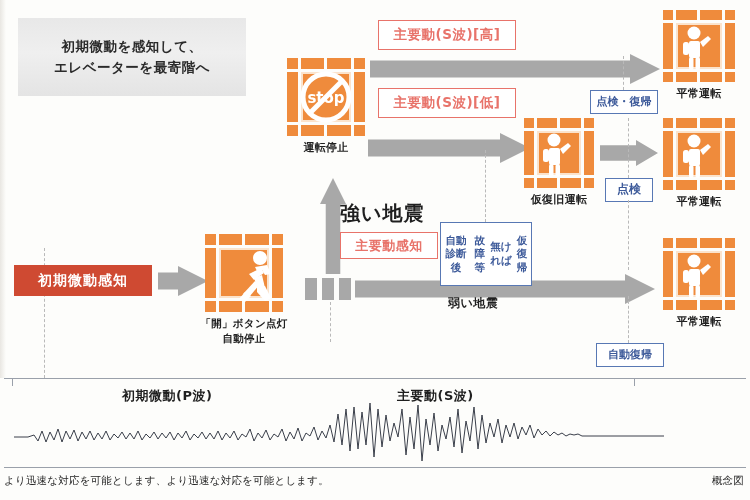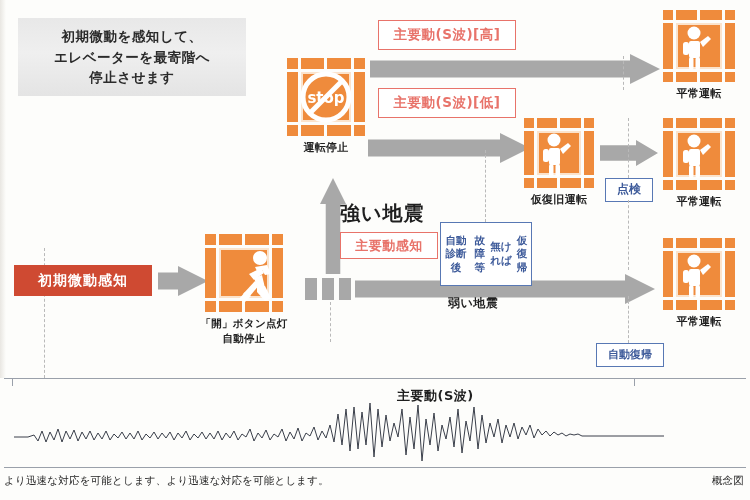--- a/index.html
+++ b/index.html
@@ -133,21 +133,20 @@
 </head>
 <body>
 
 <div id="root">
 
   <div class="abs page-edge"></div>
 
   <div class="abs note-box">
     <div>初期微動を感知して、</div>
     <div>エレベーターを最寄階へ</div>
-    <div>停止させます</div>
   </div>
 
   <div class="abs vdots" style="left:44px;top:248px;height:130px;"></div>
 
   <div class="abs red-chip">初期微動感知</div>
 
   <div class="abs arrow-right thick" style="left:158px;top:266px;width:50px;"></div>
 
   <div class="elev" style="left:205px;top:234px;width:78px;height:78px;">
     <div class="frame"></div>
@@ -259,20 +258,21 @@
         <rect x="26" y="31" width="11" height="17" rx="2"></rect>
         <rect x="20" y="32" width="6" height="13" rx="2.5"></rect>
         <path d="M37 32 L45 26 L48 29 L40 37 Z"></path>
         <rect x="26" y="47" width="4.5" height="13" rx="2"></rect>
         <rect x="32.5" y="47" width="4.5" height="13" rx="2"></rect>
       </g>
     </svg>
     <div class="elev-cap" style="left:-9px;top:76px;width:90px;">平常運転</div>
   </div>
 
+  <div class="abs blue-outline" style="left:590px;top:90px;width:66px;height:22px;font-size:11px;">点検・復帰</div>
   <div class="abs vdots" style="left:623px;top:56px;height:34px;"></div>
 
   <div class="elev" style="left:663px;top:118px;width:72px;height:72px;">
     <div class="frame"></div>
     <div class="gap" style="left:0;top:10px;width:100%;height:3px;"></div>
     <div class="gap" style="left:0;top:59px;width:100%;height:3px;"></div>
     <div class="gap" style="left:10px;top:0;width:3px;height:100%;"></div>
     <div class="gap" style="left:59px;top:0;width:3px;height:100%;"></div>
     <div class="gap" style="left:34px;top:0;width:3px;height:13px;"></div>
     <div class="gap" style="left:34px;top:59px;width:3px;height:13px;"></div>
@@ -318,20 +318,21 @@
     <div class="elev-cap" style="left:-9px;top:76px;width:90px;">平常運転</div>
   </div>
 
   <div class="abs blue-outline" style="left:596px;top:343px;width:66px;height:22px;font-size:11px;">自動復帰</div>
   <div class="abs vdots" style="left:628px;top:296px;height:47px;"></div>
 
   <div class="abs seis-panel">
     <div class="seis-tick" style="left:8px;"></div>
     <div class="seis-tick" style="left:630px;"></div>
 
+    <div class="seis-label" style="left:118px;top:8px;">初期微動(P波)</div>
     <div class="seis-label" style="left:393px;top:8px;">主要動(S波)</div>
 
     <svg width="742" height="90" viewBox="0 0 742 90" style="position:absolute;left:0;top:0;">
       <polyline fill="none" stroke="#3a3f4a" stroke-width="1" points="10,58 24,58 30,56 34,62 38,52 42,63 46,53 50,61 54,50 58,63 62,52 66,60 70,51 74,62 78,53 82,60 86,52 90,61 94,54 98,60 102,52 106,61 110,55 114,59 118,53 122,60 126,54 130,60 134,52 138,61 142,55 146,59 150,53 154,60 158,54 162,59 166,53 170,61 174,54 178,59 182,52 186,61 190,55 194,59 198,53 202,60 206,54 210,60 214,52 218,61 222,54 226,59 230,52 234,61 238,55 242,58 246,50 250,62 254,54 258,59 262,51 266,61 270,55 274,58 278,50 282,62 286,53 290,60 294,49 298,62 302,54 306,57 310,48 314,61 318,52 322,59 326,46 330,63
                  334,35 338,66 342,30 346,72 350,28 354,70 358,33 362,66 366,24 370,78 374,30 378,68 382,36 386,62 390,44 394,58 398,30 402,76 406,38 410,70 414,26 418,82 422,40 426,66 430,34 434,72 438,46 442,60 446,38 450,68 454,30 458,74 462,42 466,62 470,28 474,70 478,36 482,64 486,44 490,58 494,40 498,64 502,46 506,58 510,44 514,60 518,48 522,56 526,46 530,59 534,50 538,56 542,52 546,57 550,53 554,56 558,54 562,57 566,55 570,56 574,55 578,57
                  584,57 660,57"></polyline>
     </svg>
   </div>
 
   <div class="caption">より迅速な対応を可能とします、より迅速な対応を可能とします。</div>

